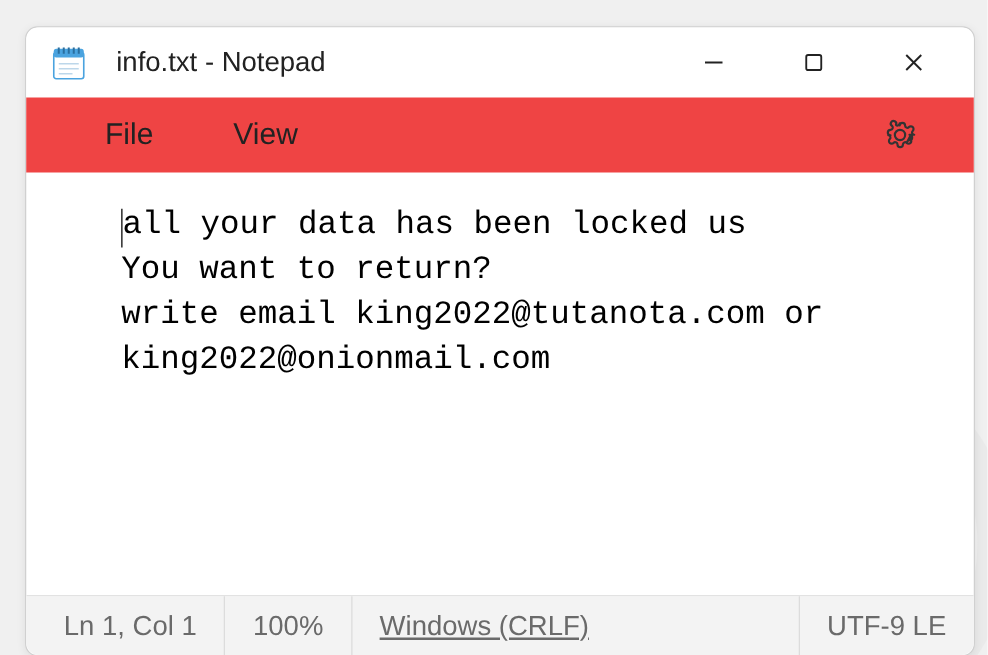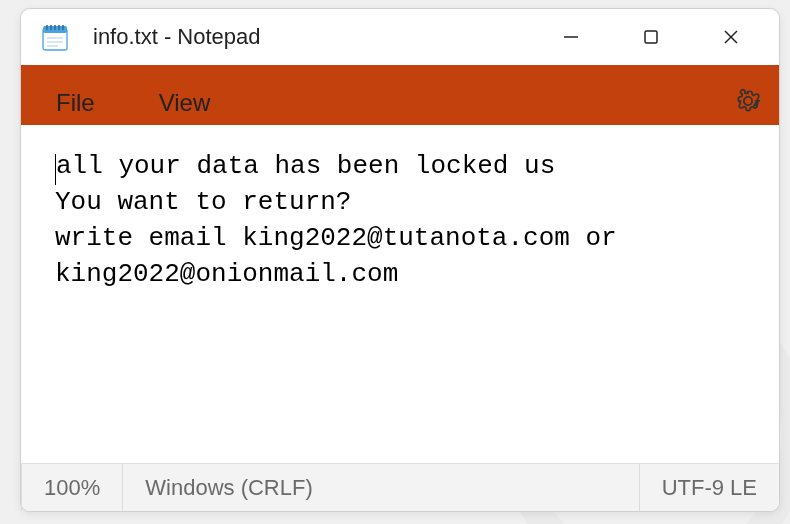--- a/index.html
+++ b/index.html
@@ -11,21 +11,21 @@
       width: 790px;
       height: 524px;
       font-family: "Segoe UI", Tahoma, sans-serif;
       background: #f0f0f0;
       position: relative;
       overflow: hidden;
     }
     .window {
       position: absolute;
       left: 20px;
-      top: 8px;
+      top: 21px;
       width: 760px;
       height: 504px;
       background: #ffffff;
       border: 1px solid #d0d0d0;
       border-radius: 10px;
       display: flex;
       flex-direction: column;
       box-shadow: 0 2px 8px rgba(0,0,0,0.08);
     }
     .titlebar {
@@ -66,24 +66,24 @@
       height: 56px;
       display: flex;
       align-items: center;
       justify-content: center;
       color: #222;
       cursor: pointer;
     }
     .menubar {
       height: 60px;
       display: flex;
-      align-items: flex-end;
-      padding: 0 7px;
+      align-items: center;
+      padding: 0 35px;
       gap: 8px;
-      background: #c2410c;
+      background: #ef4444;
     }
     .menu-item {
       font-size: 24px;
       color: #222;
       padding: 8px 28px;
       border-radius: 6px;
       cursor: pointer;
     }
     .settings-btn {
       margin-left: auto;
@@ -99,20 +99,21 @@
       flex: 1;
       padding: 24px 34px 10px 34px;
       font-family: "Consolas", "Courier New", monospace;
       font-size: 26px;
       line-height: 1.38;
       color: #000;
       white-space: pre-wrap;
       word-wrap: break-word;
       overflow: auto;
       position: relative;
+      margin-left: 42px;
     }
     .caret {
       display: inline-block;
       width: 1px;
       height: 1.2em;
       background: #000;
       vertical-align: text-top;
       position: relative;
       top: 3px;
     }
@@ -133,20 +134,21 @@
       align-items: center;
       border-left: 1px solid #dcdcdc;
       white-space: nowrap;
     }
     .status-cell.first {
       border-left: none;
       padding-left: 30px;
     }
     .status-cell.wide {
       flex: 1;
+      text-decoration: underline;
     }
     .watermark {
       position: absolute;
       left: 50%;
       top: 50%;
       transform: translate(-50%, -50%);
       font-size: 110px;
       font-weight: 600;
       color: rgba(150,150,150,0.12);
       font-family: Arial, sans-serif;
@@ -216,18 +218,19 @@
         <path fill="none" stroke="#333" stroke-width="1.6" d="M19.4 13.2a1.6 1.6 0 0 0 .32 1.77l.06.06a2 2 0 1 1-2.83 2.83l-.06-.06a1.6 1.6 0 0 0-1.77-.32 1.6 1.6 0 0 0-.97 1.47V19a2 2 0 0 1-4 0v-.08a1.6 1.6 0 0 0-1.05-1.47 1.6 1.6 0 0 0-1.77.32l-.06.06a2 2 0 1 1-2.83-2.83l.06-.06a1.6 1.6 0 0 0 .32-1.77 1.6 1.6 0 0 0-1.47-.97H5a2 2 0 0 1 0-4h.08a1.6 1.6 0 0 0 1.47-1.05 1.6 1.6 0 0 0-.32-1.77l-.06-.06A2 2 0 1 1 9 4.49l.06.06a1.6 1.6 0 0 0 1.77.32H10.8a1.6 1.6 0 0 0 .97-1.47V5a2 2 0 0 1 4 0v.08a1.6 1.6 0 0 0 .97 1.47 1.6 1.6 0 0 0 1.77-.32l.06-.06a2 2 0 1 1 2.83 2.83l-.06.06a1.6 1.6 0 0 0-.32 1.77v.03a1.6 1.6 0 0 0 1.47.97H19a2 2 0 0 1 0 4h-.08a1.6 1.6 0 0 0-1.47.97z" stroke-linejoin="round"></path>
       </svg>
     </div>
   </div>
 
   <div class="editor"><span class="caret"></span><span>all your data has been locked us
 You want to return?
 write email king2022@tutanota.com or king2022@onionmail.com</span></div>
 
   <div class="statusbar">
+    <div class="status-cell first">Ln 1, Col 1</div>
     <div class="status-cell">100%</div>
     <div class="status-cell wide">Windows (CRLF)</div>
     <div class="status-cell">UTF-9 LE</div>
   </div>
 
 </div>
 
 </body></html>

